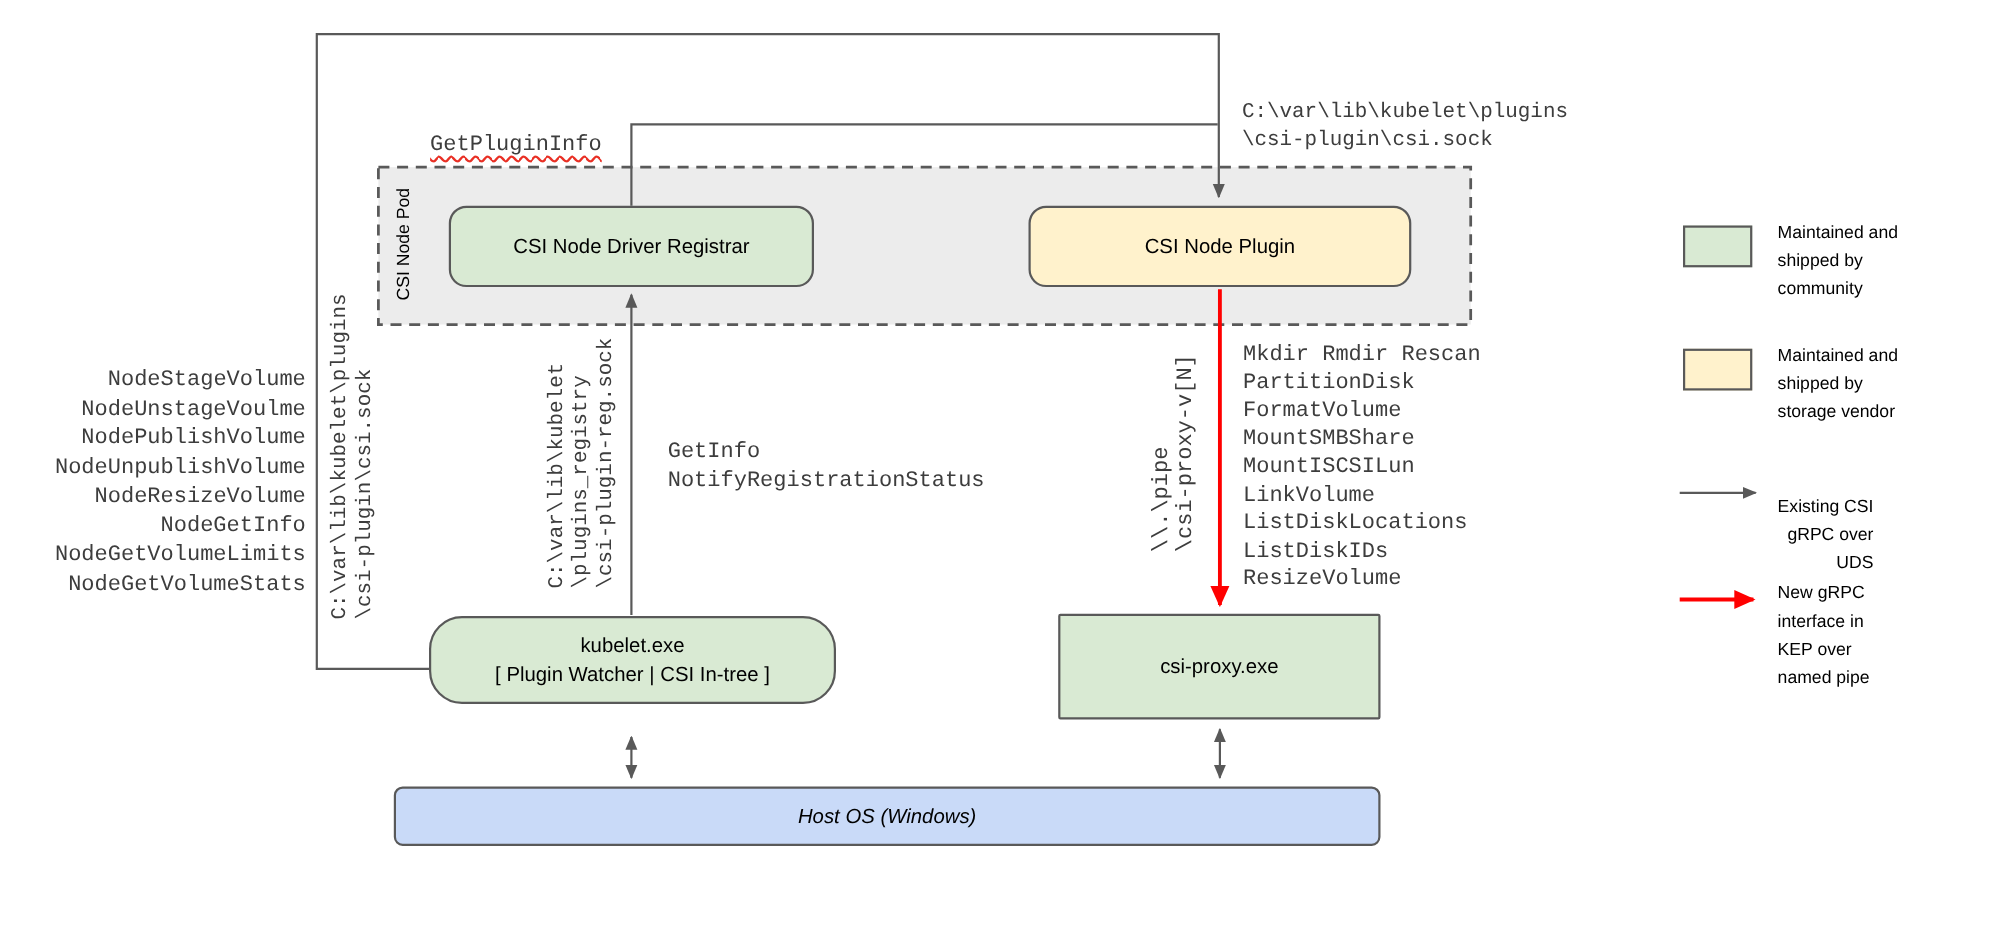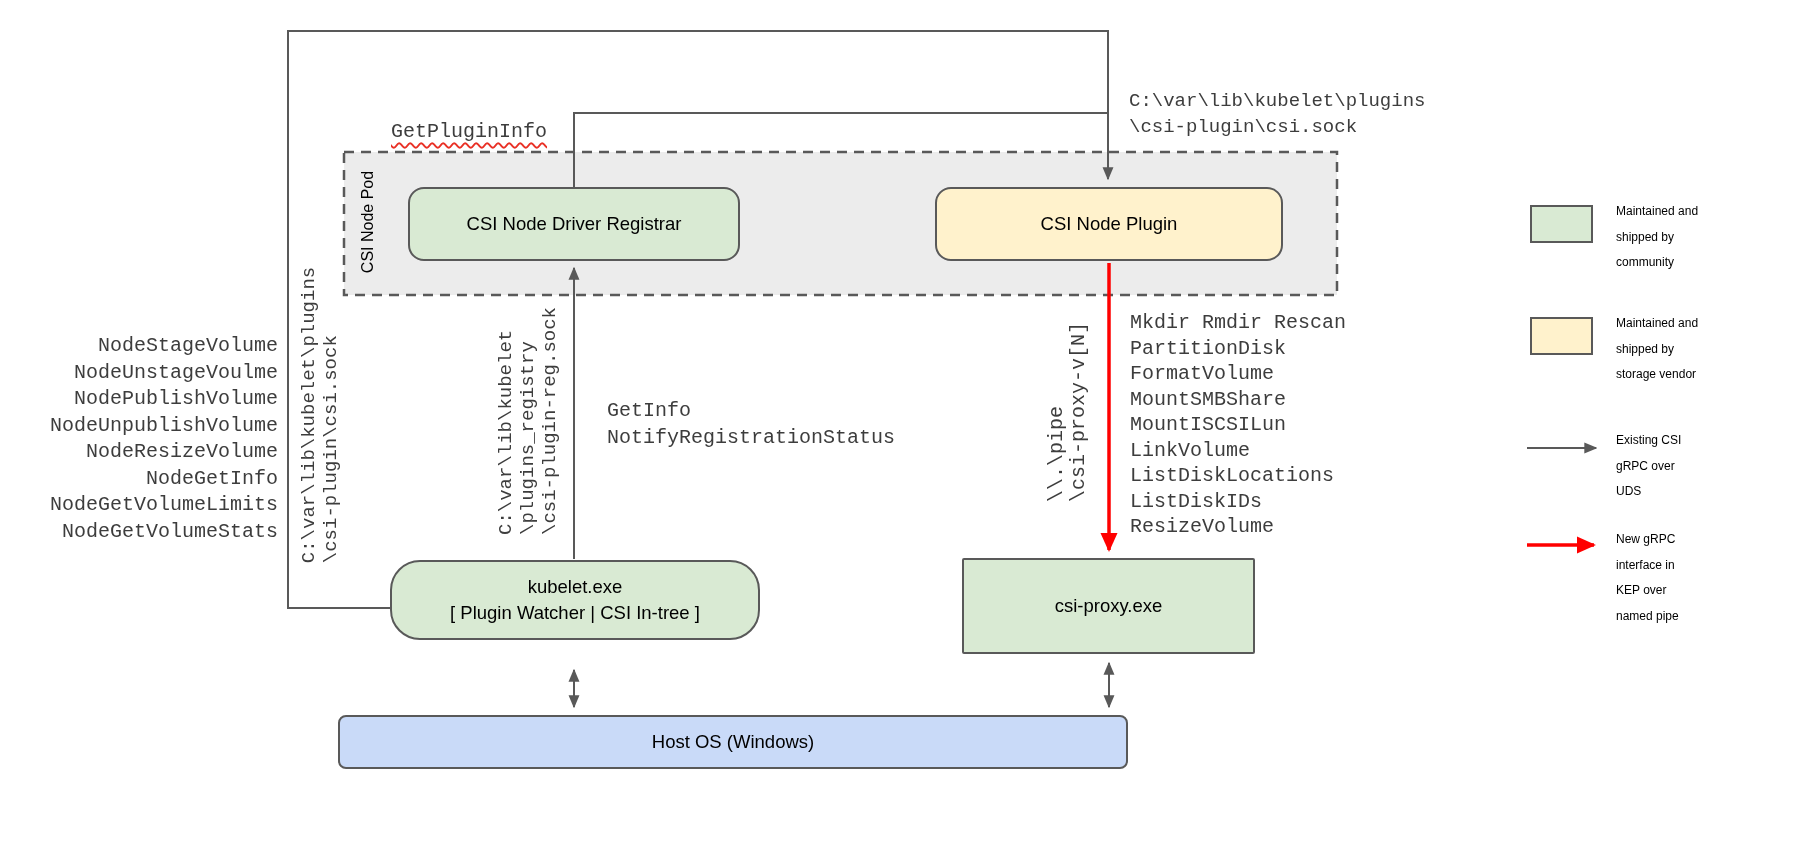--- a/index.html
+++ b/index.html
@@ -15,21 +15,21 @@
   .blue{background:var(--host-blue);}
 
   .mono{position:absolute;font-family:"Liberation Mono","DejaVu Sans Mono",monospace;
         color:#3d3d3d;font-size:20px;white-space:pre;}
   .rot{transform:translate(-50%,-50%) rotate(-90deg);line-height:22px;}
   .squiggle{text-decoration:underline wavy #e93025 1.5px;text-underline-offset:5px;}
 
   .podlabel{position:absolute;font-size:16px;color:#000;white-space:nowrap;
             transform:translate(-50%,-50%) rotate(-90deg);}
 
-  .legend-text{position:absolute;left:1616px;font-size:12px;line-height:25.5px;
+  .legend-text{position:absolute;left:1616px;font-size:16px;line-height:25.5px;
                color:#000;white-space:pre;}
   .swatch{position:absolute;left:1530px;width:63px;height:38px;
           border:2px solid var(--line-gray);box-sizing:border-box;}
 </style>
 </head>
 <body>
 
 <div id="stage">
 
   <svg id="wires" viewBox="0 0 1818 842">
@@ -69,21 +69,21 @@
 
   <div class="box green" style="left:390px;top:560px;width:370px;height:80px;border-radius:30px;">
     <div>
       <div>kubelet.exe</div>
       <div>[ Plugin Watcher | CSI In-tree ]</div>
     </div>
   </div>
 
   <div class="box green" style="left:962px;top:558px;width:293px;height:96px;border-radius:2px;">csi-proxy.exe</div>
 
-  <div class="box blue" style="left:338px;top:715px;width:790px;height:54px;border-radius:8px;">Host OS (Windows)</div>
+  <div class="box blue" style="left:358px;top:715px;width:897px;height:54px;border-radius:8px;font-style:italic;">Host OS (Windows)</div>
 
   <div class="mono squiggle" style="left:391px;top:120px;font-family:Liberation Mono, monospace;">GetPluginInfo</div>
 
   <div class="mono" style="left:1129px;top:88px;line-height:26px;font-size:19px;">C:\var\lib\kubelet\plugins
 \csi-plugin\csi.sock</div>
 
   <div class="mono rot" style="left:320px;top:415px;font-size:19px;">C:\var\lib\kubelet\plugins
 \csi-plugin\csi.sock</div>
 
   <div class="mono rot" style="left:528px;top:421px;font-size:19px;">C:\var\lib\kubelet
@@ -103,21 +103,21 @@
   <div class="swatch green" style="top:205px;"></div>
   <div class="legend-text" style="top:199px;">Maintained and
 shipped by
 community</div>
 
   <div class="swatch yellow" style="top:317px;"></div>
   <div class="legend-text" style="top:311px;">Maintained and
 shipped by
 storage vendor</div>
 
-  <div class="legend-text" style="top:428px;">Existing CSI
+  <div class="legend-text" style="top:448px;text-align:right;">Existing CSI
 gRPC over
 UDS</div>
 
   <div class="legend-text" style="top:527px;">New gRPC
 interface in
 KEP over
 named pipe</div>
 
 </div>
 

